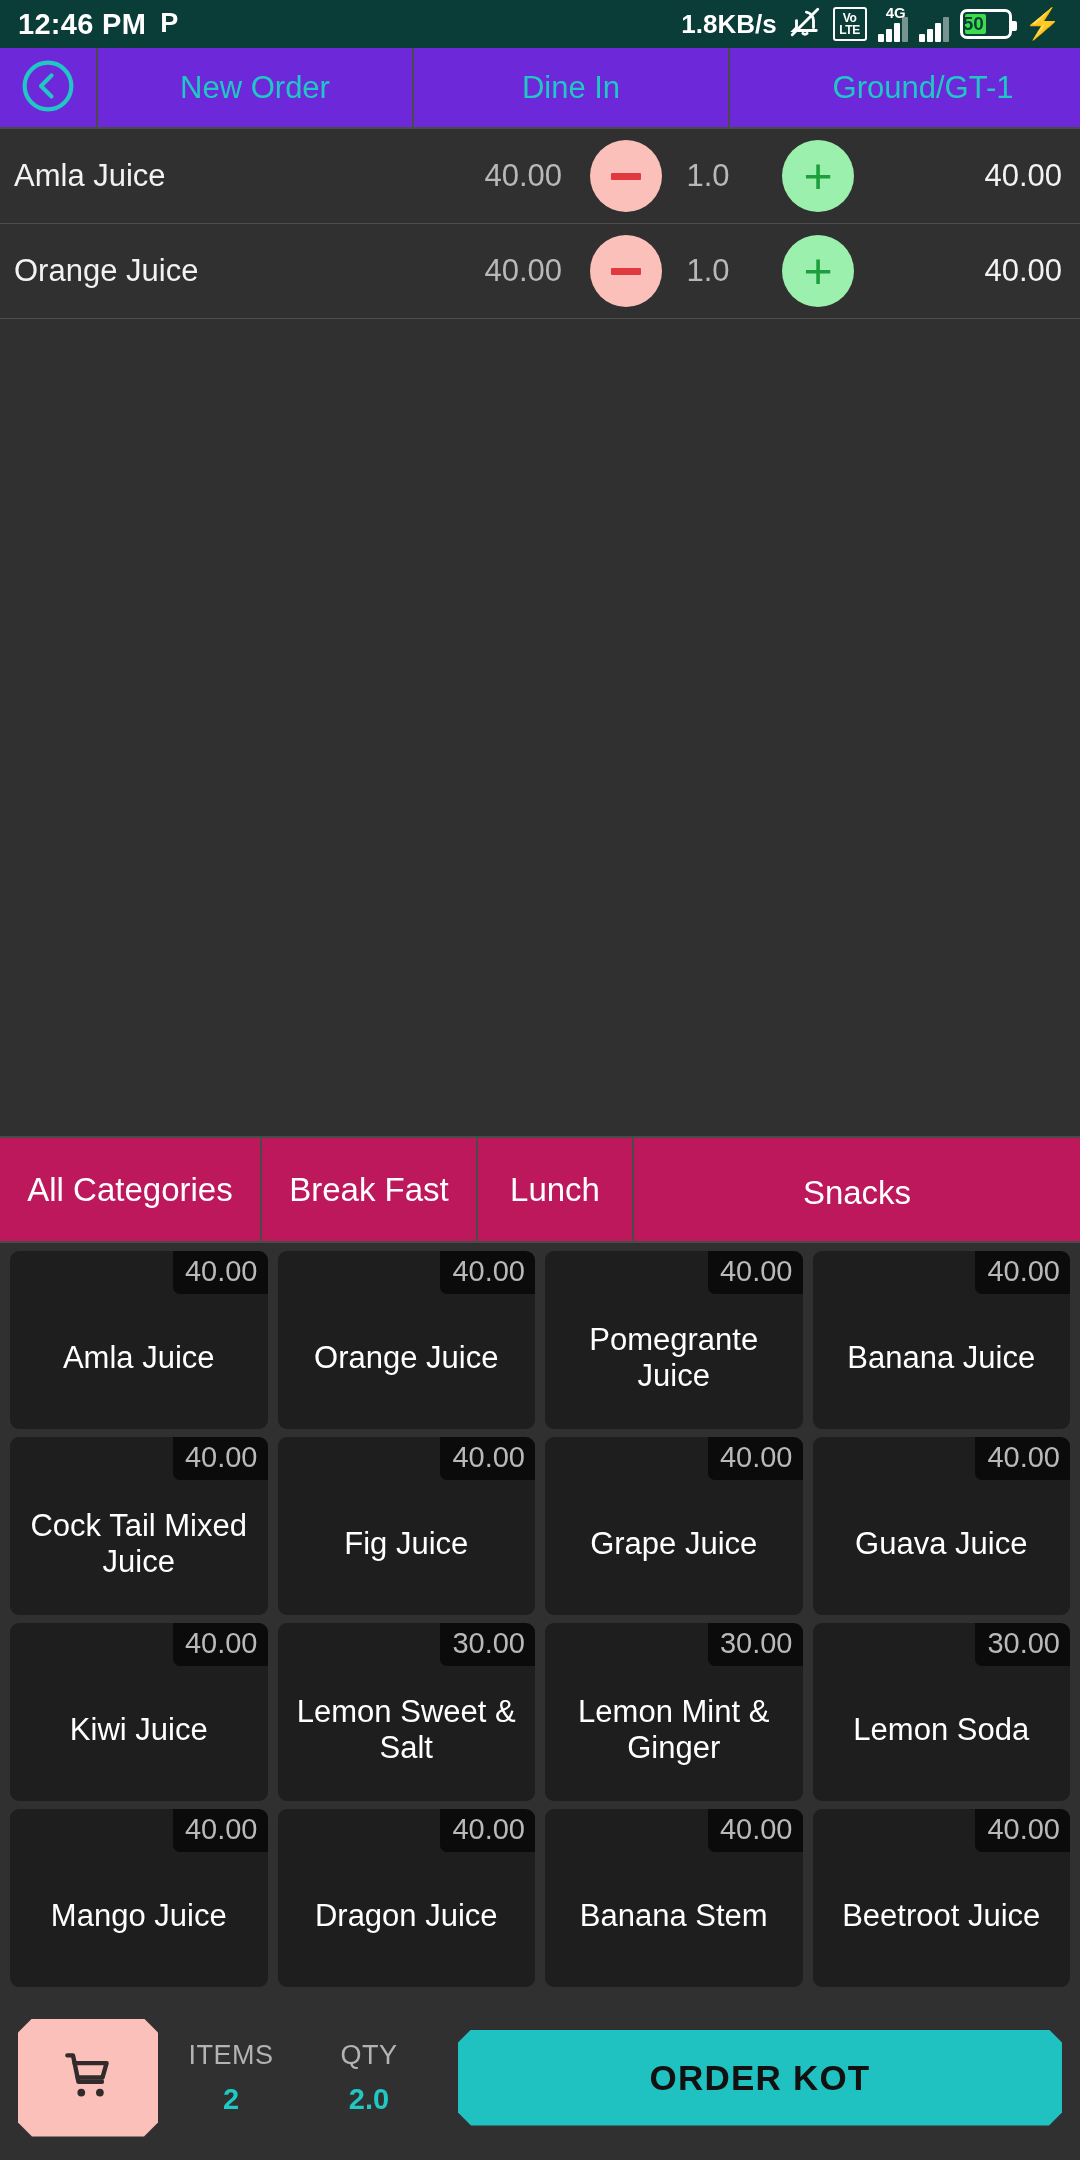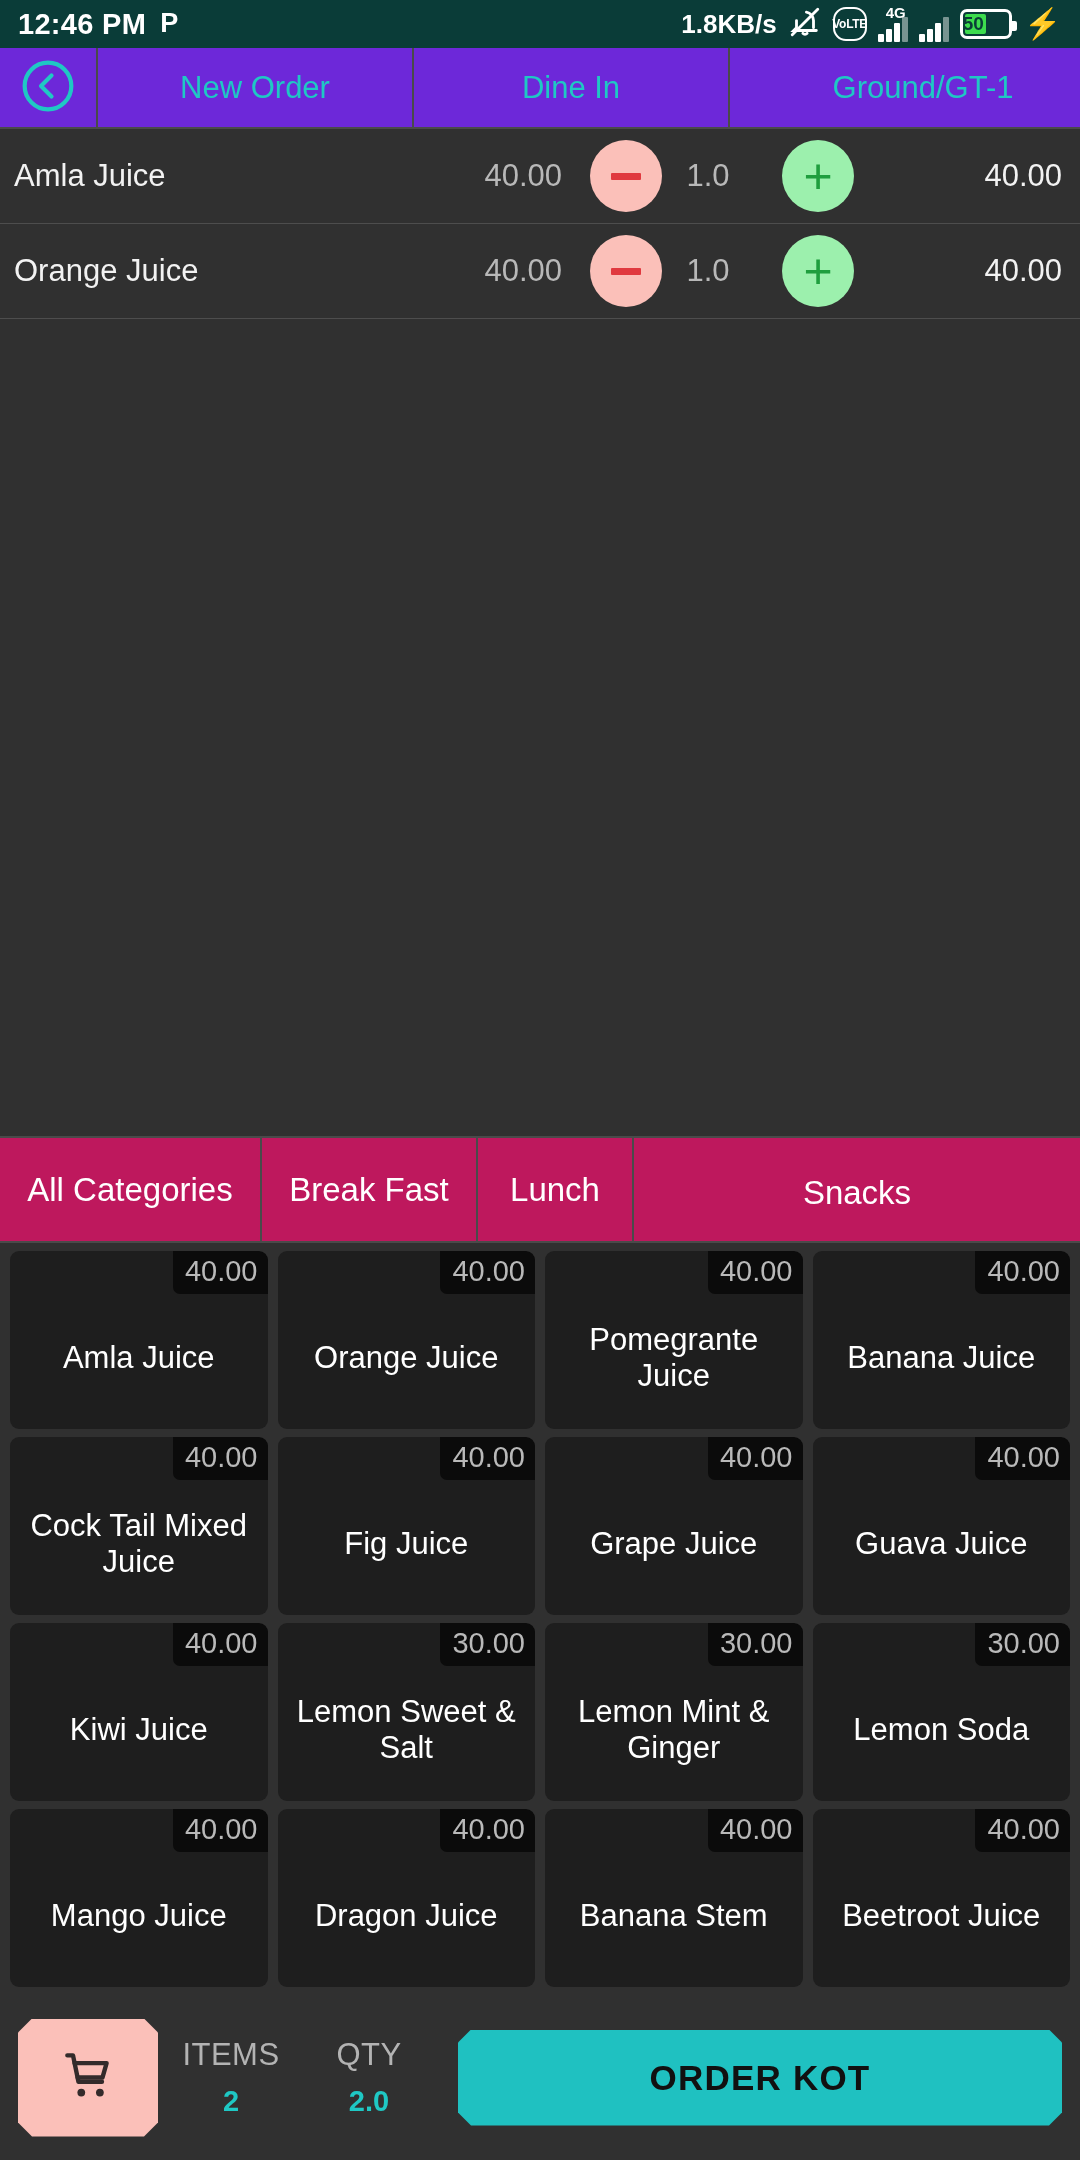--- a/index.html
+++ b/index.html
@@ -19,23 +19,23 @@
     padding: 0 18px;
     color: #ffffff;
   }
   .sb-left { display: flex; align-items: flex-start; gap: 14px; }
   .sb-time { font-size: 29px; font-weight: 700; letter-spacing: .3px; color:#fff; }
   .sb-p { font-size: 27px; font-weight: 700; color:#fff; }
   .sb-right { margin-left: auto; display: flex; align-items: center; gap: 11px; }
   .sb-net { font-size: 26px; font-weight: 700; color:#fff; }
   .ic { display: block; }
   .volte-box {
-    border: 2px solid #fff; border-radius: 13px;
+    border: 2px solid #fff; border-radius: 3px;
     width: 34px; height: 34px;
-    display:flex; align-items:center; justify-content:center;
+    display:flex; flex-direction:column; align-items:center; justify-content:center;
     line-height: 1; color: #fff;
   }
   .volte-box b { font-size: 12px; font-weight: 700; letter-spacing: -.3px;}
   .sig-wrap { position: relative; display:flex; align-items:flex-end; height:36px; }
   .sig-4g { position:absolute; top:-2px; left:8px; font-size:15px; font-weight:700; color:#fff; }
   .bars { display:flex; align-items:flex-end; gap:2px; height:26px; }
   .bars i { display:block; width:6px; background:#ffffff; border-radius:1px; }
   .bars i.b1{height:8px;} .bars i.b2{height:13px;} .bars i.b3{height:19px;} .bars i.b4{height:25px; opacity:.45;}
   .bat {
     width: 52px; height: 30px; border: 3px solid #ffffff; border-radius: 7px;
@@ -139,21 +139,21 @@
   .cartbtn {
     width: 140px; height: 118px; background:#fbc0b9;
     clip-path: polygon(14px 0, calc(100% - 14px) 0, 100% 14px, 100% calc(100% - 14px),
                         calc(100% - 14px) 100%, 14px 100%, 0 calc(100% - 14px), 0 14px);
     display:flex; align-items:center; justify-content:center;
     flex: 0 0 140px;
   }
   .stat { text-align:center; padding: 0 0 0 0; }
   .stat-items { flex:0 0 146px; }
   .stat-qty { flex:0 0 130px; }
-  .stat .lbl { color:#b3b3b3; font-size:31px; letter-spacing:.5px; margin-bottom:12px; }
+  .stat .lbl { color:#b3b3b3; font-size:27px; letter-spacing:.5px; margin-bottom:12px; }
   .stat .val { color:#1fc8c4; font-size:29px; font-weight:700; }
   .kot {
     flex: 1 1 auto; height: 96px; margin-left: 24px;
     background:#1fc1c1; color:#111111;
     font-size: 35px; font-weight: 700; letter-spacing: 1.2px;
     display:flex; align-items:center; justify-content:center;
     clip-path: polygon(13px 0, calc(100% - 13px) 0, 100% 13px, 100% calc(100% - 13px),
                         calc(100% - 13px) 100%, 13px 100%, 0 calc(100% - 13px), 0 13px);
   }
 </style>

